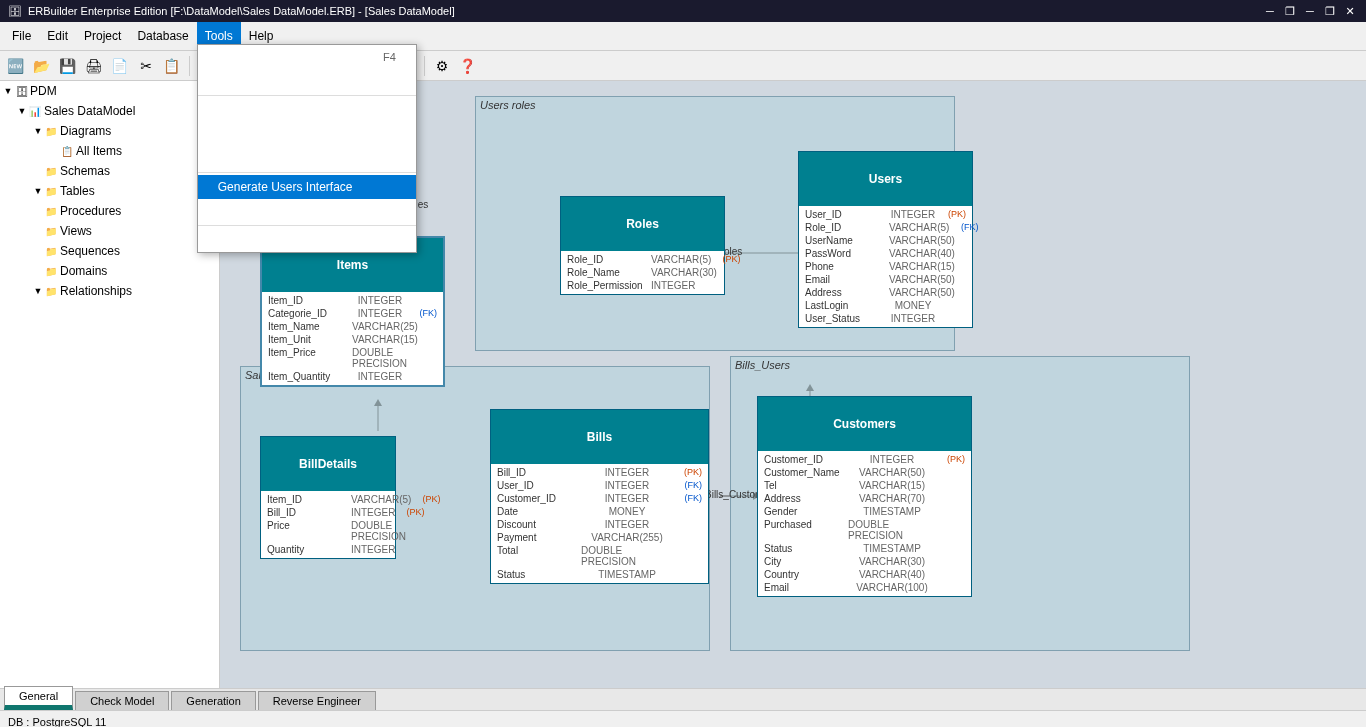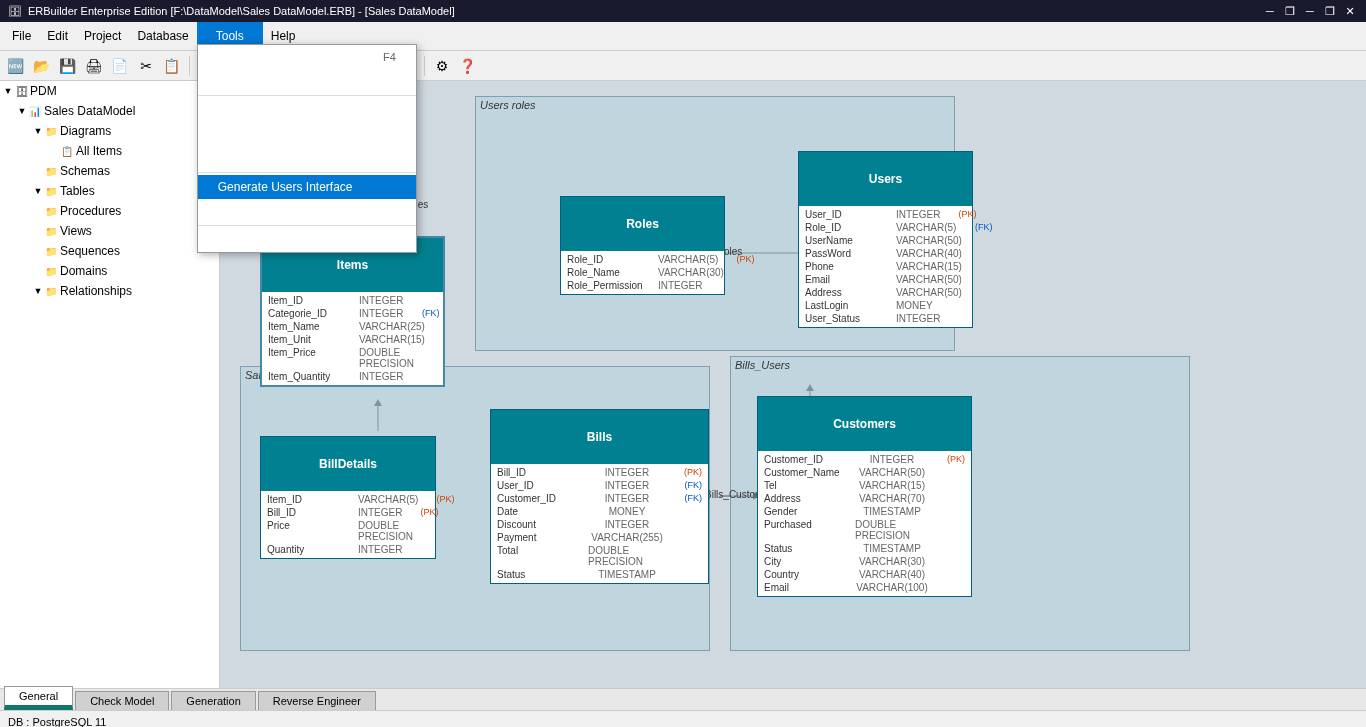--- a/index.html
+++ b/index.html
@@ -151,21 +151,21 @@
       font-size: 12px;
     }
     .er-table-body {
       font-size: 10px;
       padding: 2px 4px;
     }
     .er-table-row {
       display: flex;
       justify-content: space-between;
       padding: 1px 2px;
-      gap: 11px;
+      gap: 4px;
     }
     .er-col-name { color: #333; min-width: 80px; }
     .er-col-type { color: #666; }
     .er-col-key { color: #cc4400; min-width: 25px; text-align: right; font-size: 9px; }
     
     
     #svg-layer {
       position: absolute;
       top: 0; left: 0;
       width: 100%;
@@ -239,21 +239,21 @@
     <button class="title-btn">❐</button>
     <button class="title-btn">✕</button>
   </div>
 </div>
 
 <div id="menubar">
   <div class="menu-item">File</div>
   <div class="menu-item">Edit</div>
   <div class="menu-item">Project</div>
   <div class="menu-item">Database</div>
-  <div id="tools-menu-wrapper" class="menu-item active" style="padding:11px; position:relative;">
+  <div id="tools-menu-wrapper" class="menu-item active" style="padding:0; position:relative;">
     <span style="padding: 2px 8px; display:block;">Tools</span>
 
     <div id="tools-dropdown">
       <div class="dd-item">
         <span>Check Model</span>
         <span class="dd-shortcut">F4</span>
       </div>
       <div class="dd-item">
         <span>Change DBMS</span>
       </div>
@@ -510,21 +510,21 @@
             <span class="er-col-key"></span>
           </div>
           <div class="er-table-row">
             <span class="er-col-name">Item_Quantity</span>
             <span class="er-col-type">INTEGER</span>
             <span class="er-col-key"></span>
           </div>
         </div>
       </div>
 
-      <div class="er-table" style="left:30px; top:345px; width:176px;">
+      <div class="er-table" style="left:30px; top:345px; width:136px;">
         <div class="er-table-header">BillDetails</div>
         <div class="er-table-body">
           <div class="er-table-row">
             <span class="er-col-name">Item_ID</span>
             <span class="er-col-type">VARCHAR(5)</span>
             <span class="er-col-key" style="color:#cc4400;">(PK)</span>
           </div>
           <div class="er-table-row">
             <span class="er-col-name">Bill_ID</span>
             <span class="er-col-type">INTEGER</span>

